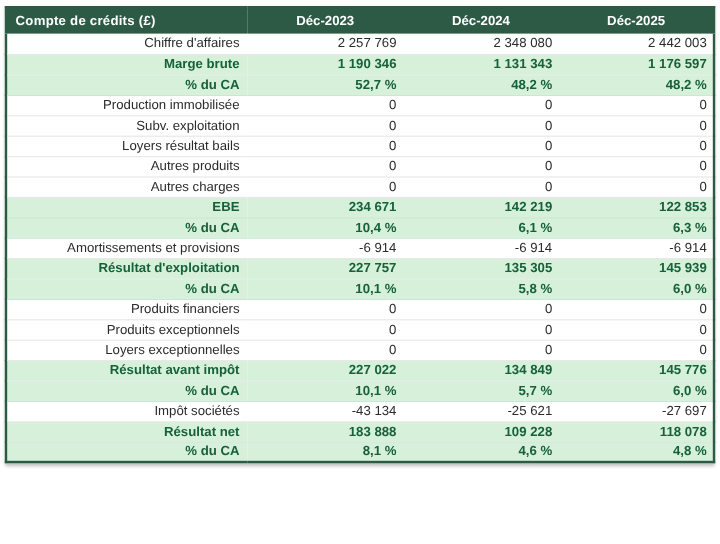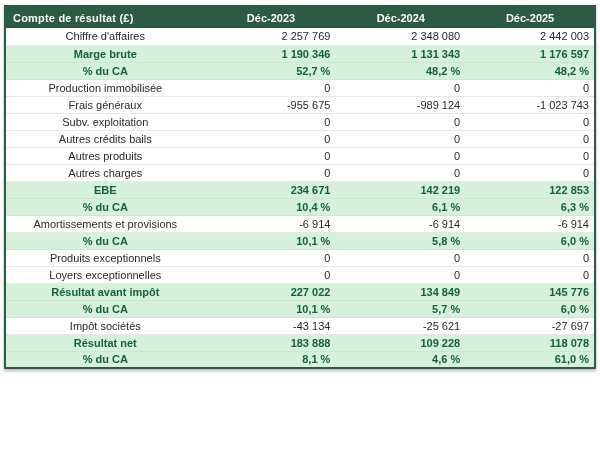--- a/index.html
+++ b/index.html
@@ -46,21 +46,21 @@
   thead th.title-cell { text-align: left; padding-left: 7px; letter-spacing: 0.2px; }
   thead th.num-cell   { padding-right: 5px; }
   tbody td {
     font-size: 11px;
     height: 17px;
     padding: 1px 6px;
     white-space: nowrap;
     overflow: hidden;
     color: var(--normal-text);
   }
-  tbody td.label-cell { text-align: center; padding-left: 5px; }
+  tbody td.label-cell { text-align: right; padding-left: 5px; }
   tbody td.value-cell { text-align: right; padding-right: 5px; }
   tbody tr.normal { background: #ffffff; }
   tbody tr.normal:not(:last-child) { border-bottom: 1px solid var(--row-divider); }
   tbody tr.highlight {
     background: var(--highlight-bg);
   }
   tbody tr.highlight:not(:last-child) { border-bottom: 1px solid var(--highlight-divider); }
   tbody tr.highlight td {
     color: var(--highlight-text);
     font-weight: bold;
@@ -72,21 +72,21 @@
 <div class="page">
   <table class="cr-table">
     <colgroup>
       <col class="label-col">
       <col class="num-col">
       <col class="num-col">
       <col class="num-col">
     </colgroup>
     <thead>
       <tr>
-        <th class="title-cell">Compte de résultat (£)</th>
+        <th class="title-cell">Compte de crédits (£)</th>
         <th class="num-cell">Déc-2023</th>
         <th class="num-cell">Déc-2024</th>
         <th class="num-cell">Déc-2025</th>
       </tr>
     </thead>
     <tbody>
         <tr class="normal">
     <td class="label-cell">Chiffre d'affaires</td>
     <td class="value-cell">2 257 769</td>
     <td class="value-cell">2 348 080</td>
@@ -104,33 +104,27 @@
     <td class="value-cell">48,2 %</td>
     <td class="value-cell">48,2 %</td>
   </tr>
         <tr class="normal">
     <td class="label-cell">Production immobilisée</td>
     <td class="value-cell">0</td>
     <td class="value-cell">0</td>
     <td class="value-cell">0</td>
   </tr>
         <tr class="normal">
-    <td class="label-cell">Frais généraux</td>
-    <td class="value-cell">-955 675</td>
-    <td class="value-cell">-989 124</td>
-    <td class="value-cell">-1 023 743</td>
-  </tr>
-        <tr class="normal">
     <td class="label-cell">Subv. exploitation</td>
     <td class="value-cell">0</td>
     <td class="value-cell">0</td>
     <td class="value-cell">0</td>
   </tr>
         <tr class="normal">
-    <td class="label-cell">Autres crédits bails</td>
+    <td class="label-cell">Loyers résultat bails</td>
     <td class="value-cell">0</td>
     <td class="value-cell">0</td>
     <td class="value-cell">0</td>
   </tr>
         <tr class="normal">
     <td class="label-cell">Autres produits</td>
     <td class="value-cell">0</td>
     <td class="value-cell">0</td>
     <td class="value-cell">0</td>
   </tr>
@@ -152,24 +146,36 @@
     <td class="value-cell">6,1 %</td>
     <td class="value-cell">6,3 %</td>
   </tr>
         <tr class="normal">
     <td class="label-cell">Amortissements et provisions</td>
     <td class="value-cell">-6 914</td>
     <td class="value-cell">-6 914</td>
     <td class="value-cell">-6 914</td>
   </tr>
         <tr class="highlight">
+    <td class="label-cell">Résultat d'exploitation</td>
+    <td class="value-cell">227 757</td>
+    <td class="value-cell">135 305</td>
+    <td class="value-cell">145 939</td>
+  </tr>
+        <tr class="highlight">
     <td class="label-cell">% du CA</td>
     <td class="value-cell">10,1 %</td>
     <td class="value-cell">5,8 %</td>
     <td class="value-cell">6,0 %</td>
+  </tr>
+        <tr class="normal">
+    <td class="label-cell">Produits financiers</td>
+    <td class="value-cell">0</td>
+    <td class="value-cell">0</td>
+    <td class="value-cell">0</td>
   </tr>
         <tr class="normal">
     <td class="label-cell">Produits exceptionnels</td>
     <td class="value-cell">0</td>
     <td class="value-cell">0</td>
     <td class="value-cell">0</td>
   </tr>
         <tr class="normal">
     <td class="label-cell">Loyers exceptionnelles</td>
     <td class="value-cell">0</td>
@@ -197,17 +203,17 @@
         <tr class="highlight">
     <td class="label-cell">Résultat net</td>
     <td class="value-cell">183 888</td>
     <td class="value-cell">109 228</td>
     <td class="value-cell">118 078</td>
   </tr>
         <tr class="highlight">
     <td class="label-cell">% du CA</td>
     <td class="value-cell">8,1 %</td>
     <td class="value-cell">4,6 %</td>
-    <td class="value-cell">61,0 %</td>
+    <td class="value-cell">4,8 %</td>
   </tr>
       </tbody>
   </table>
 </div>
 
 </body></html>

